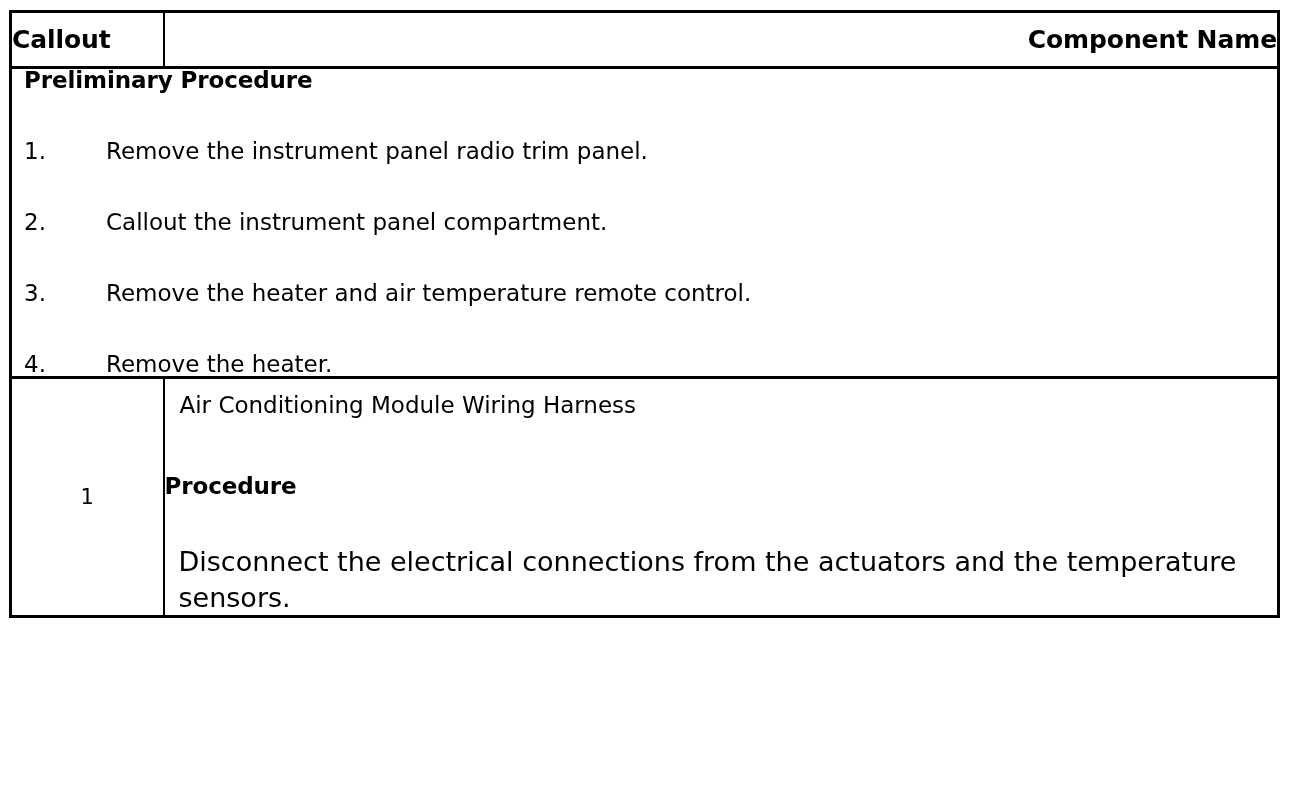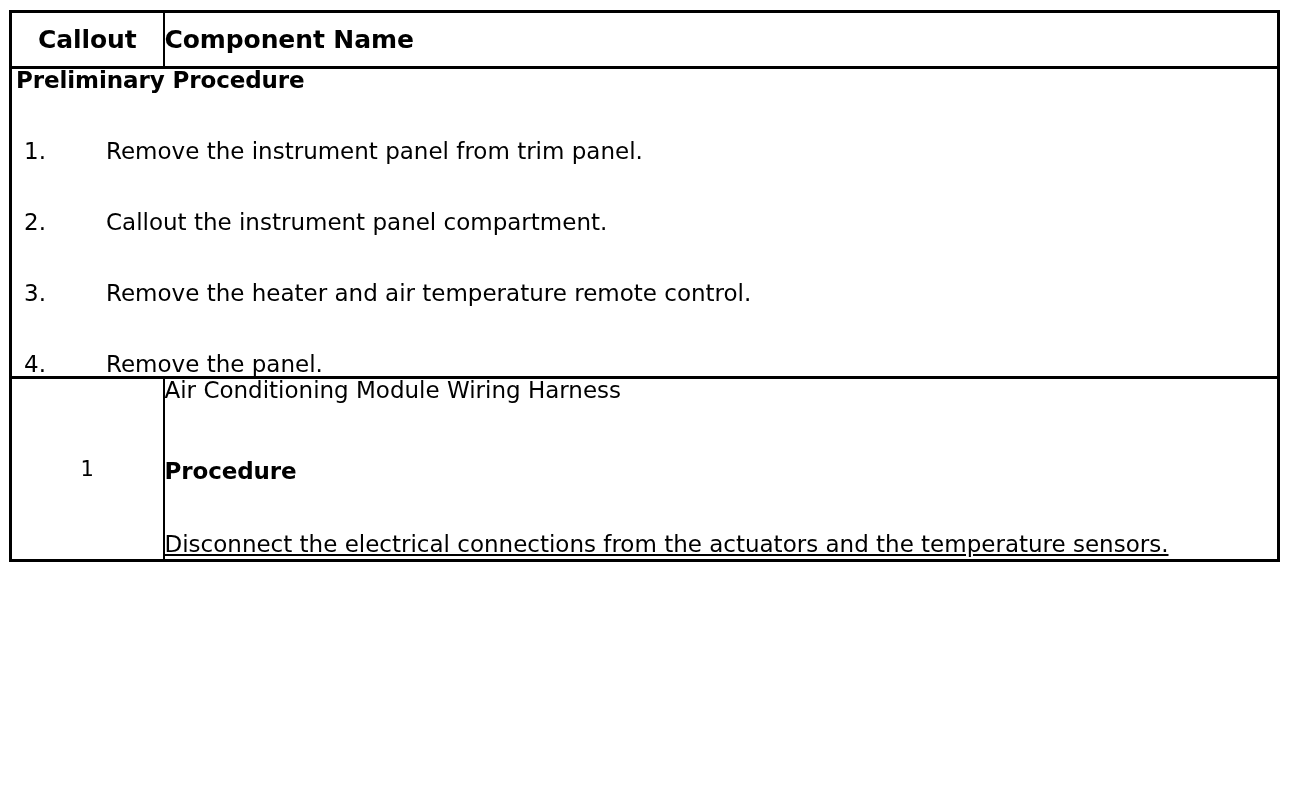--- a/index.html
+++ b/index.html
@@ -39,24 +39,24 @@
   
   .hdr-row th {
     border-bottom: 3px solid #000000;
     padding: 0;
     margin: 0;
     height: 53px;
     vertical-align: middle;
   }
   .hdr-row th.hdr-callout {
     border-right: 2px solid #000000;
-    text-align: center;
+    text-align: left;
   }
   .hdr-row th.hdr-component {
-    text-align: left;
+    text-align: right;
   }
   .hdr-text {
     font-size: 25px;
     font-weight: bold;
     letter-spacing: -0.1px;
     line-height: 1;
     display: inline-block;
   }
 
   
@@ -66,21 +66,21 @@
     vertical-align: top;
   }
   .prelim-cell {
     padding: 30px 10px 44px 11px;
   }
   .prelim-title {
     font-size: 23px;
     font-weight: bold;
     line-height: 1;
     margin: 0 0 0 0;
-    padding: 0 0 0 4px;
+    padding: 0 0 0 12px;
     letter-spacing: -0.1px;
   }
   .prelim-list {
     margin: 0;
     padding: 0;
     list-style: none;
   }
   .prelim-item {
     display: flex;
     align-items: baseline;
@@ -114,35 +114,34 @@
     font-size: 21px;
     line-height: 1;
   }
   .cell-component {
     vertical-align: top;
     padding: 16px 6px 12px 11px;
   }
   .comp-name {
     font-size: 23px;
     line-height: 1;
-    margin: 0;
+    margin: 15px;
   }
   .comp-proc-title {
     font-size: 23px;
     font-weight: bold;
     line-height: 1;
     margin: 58px 12px 0 0;
     letter-spacing: -0.1px;
   }
   .comp-proc-body {
-    font-size: 23px;
+    font-size: 27px;
     line-height: 1.32;
-    margin: 46px 0 0 0;
+    margin: 46px 0 0 14px;
     padding-right: 2px;
-    text-decoration: underline;
   }
 </style>
 </head>
 <body>
 
 <div class="page">
 
   <table class="proc-table">
     <colgroup>
       <col class="col-callout">
@@ -161,33 +160,33 @@
     </thead>
 
     <tbody>
       <tr class="prelim-row">
         <td class="prelim-cell" colspan="2">
           <div class="prelim-title">Preliminary Procedure</div>
 
           <ol class="prelim-list">
             <li class="prelim-item">
               <span class="prelim-num">1.</span>
-              <span class="prelim-text">Remove the instrument panel from trim panel.</span>
+              <span class="prelim-text">Remove the instrument panel radio trim panel.</span>
             </li>
             <li class="prelim-item">
               <span class="prelim-num">2.</span>
               <span class="prelim-text">Callout the instrument panel compartment.</span>
             </li>
             <li class="prelim-item">
               <span class="prelim-num">3.</span>
               <span class="prelim-text">Remove the heater and air temperature remote control.</span>
             </li>
             <li class="prelim-item">
               <span class="prelim-num">4.</span>
-              <span class="prelim-text">Remove the panel.</span>
+              <span class="prelim-text">Remove the heater.</span>
             </li>
           </ol>
         </td>
       </tr>
 
       <tr class="data-row">
         <td class="cell-callout">
           <span class="callout-num">1</span>
         </td>
         <td class="cell-component">

